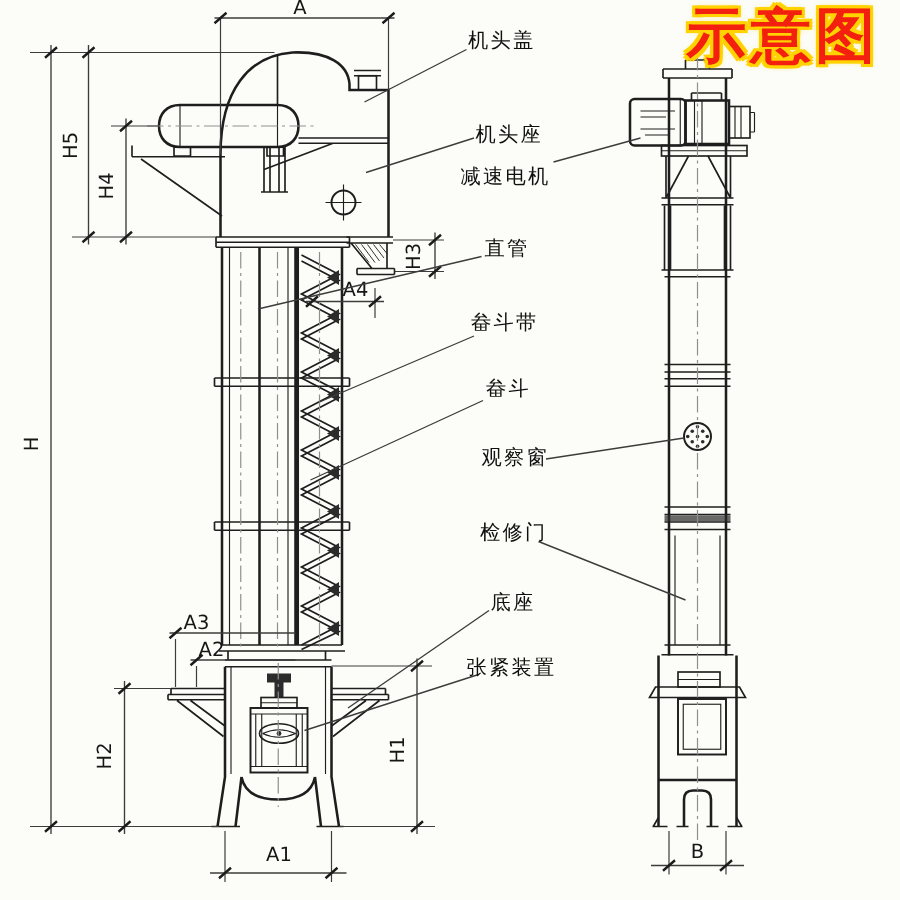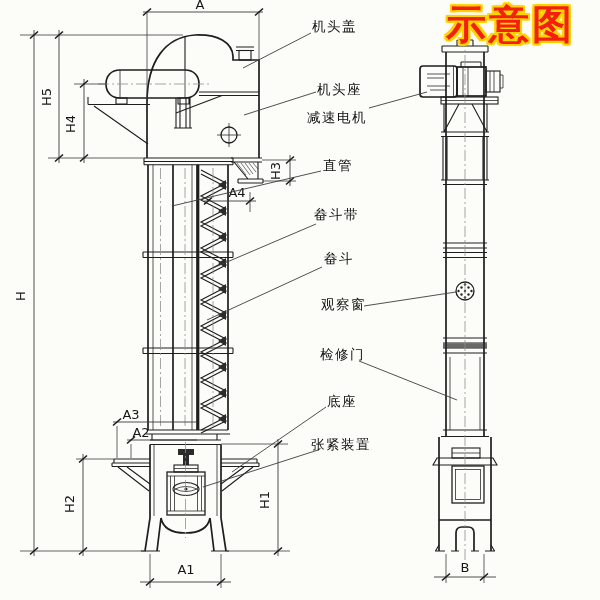--- a/index.html
+++ b/index.html
@@ -25,20 +25,21 @@
   .parttext{font:500 13.5px "DejaVu Sans",sans-serif;fill:#101010;letter-spacing:1.5px;}
   .title{
     position:absolute;left:446px;top:0px;width:152px;height:50px;
     font:800 40px/48px "DejaVu Sans",sans-serif;color:var(--title-red);
     letter-spacing:3px;white-space:nowrap;
     text-shadow:-2px -2px 0 var(--title-outline),2px -2px 0 var(--title-outline),
                 -2px 2px 0 var(--title-outline),2px 2px 0 var(--title-outline),
                 0 -2px 0 var(--title-outline),0 2px 0 var(--title-outline),
                 -2px 0 0 var(--title-outline),2px 0 0 var(--title-outline),
                 0 0 4px var(--title-outline);
+    text-align:center;
   }
 </style>
 </head>
 <body>
 
 <div class="stage">
 <svg width="600" height="600" viewBox="0 0 600 600">
 
   <g>
 

